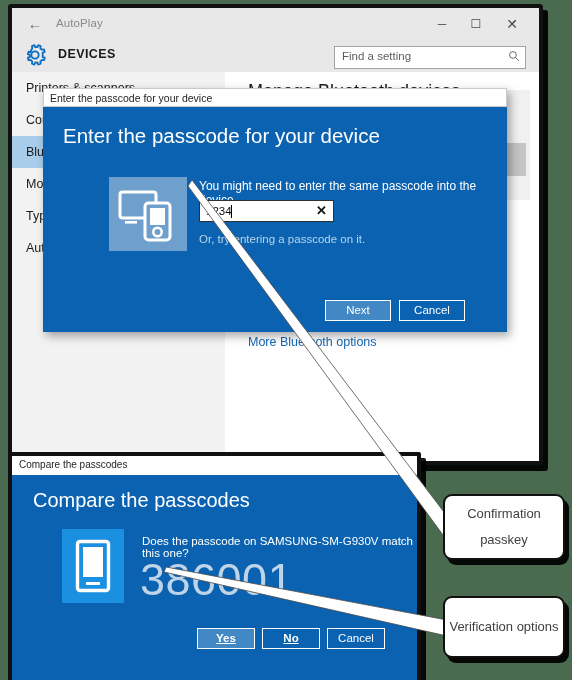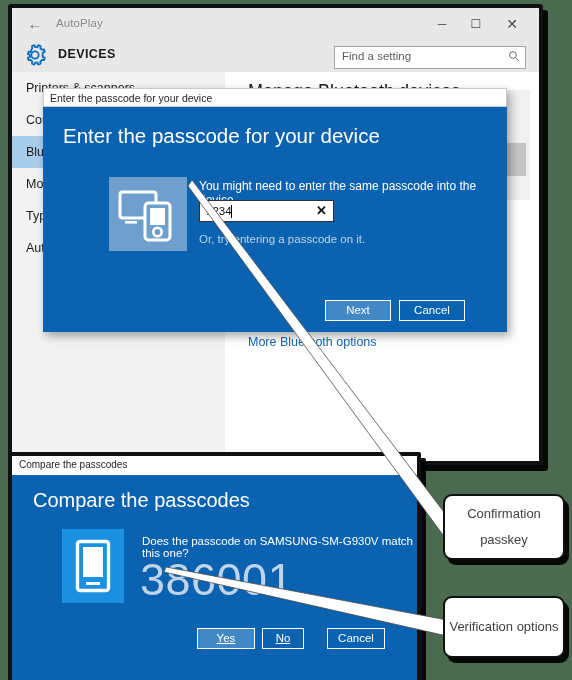--- a/index.html
+++ b/index.html
@@ -151,23 +151,23 @@
   }
   #compare-device-icon{position:absolute;left:13px;top:10px;}
   #compare-prompt{
     position:absolute;left:130px;top:79px;font-size:11.5px;color:#ffffff;
   }
   #compare-passcode{
     position:absolute;left:128px;top:96px;font-size:45px;color:#bfd4e8;
     letter-spacing:.5px;line-height:56px;
   }
   #btn-yes{left:185px;top:172px;width:58px;}
-  #btn-no{left:250px;top:172px;width:42px;}
+  #btn-no{left:250px;top:172px;width:58px;}
   #btn-compare-cancel{left:315px;top:172px;width:58px;}
-  .btn-underline{text-decoration:underline;}
+  .btn-underline{text-decoration:underline;font-weight:bold;}
 
   
   .callout{
     position:absolute;background:#ffffff;border:2.5px solid #101010;
     border-radius:9px;box-shadow:4px 5px 0 rgba(0,0,0,.92);
     display:flex;align-items:center;justify-content:center;text-align:center;
     font-size:13px;color:#404040;line-height:26px;
   }
   #callout-confirmation{left:443px;top:494px;width:118px;height:62px;}
   #callout-verification{left:443px;top:596px;width:118px;height:58px;}

